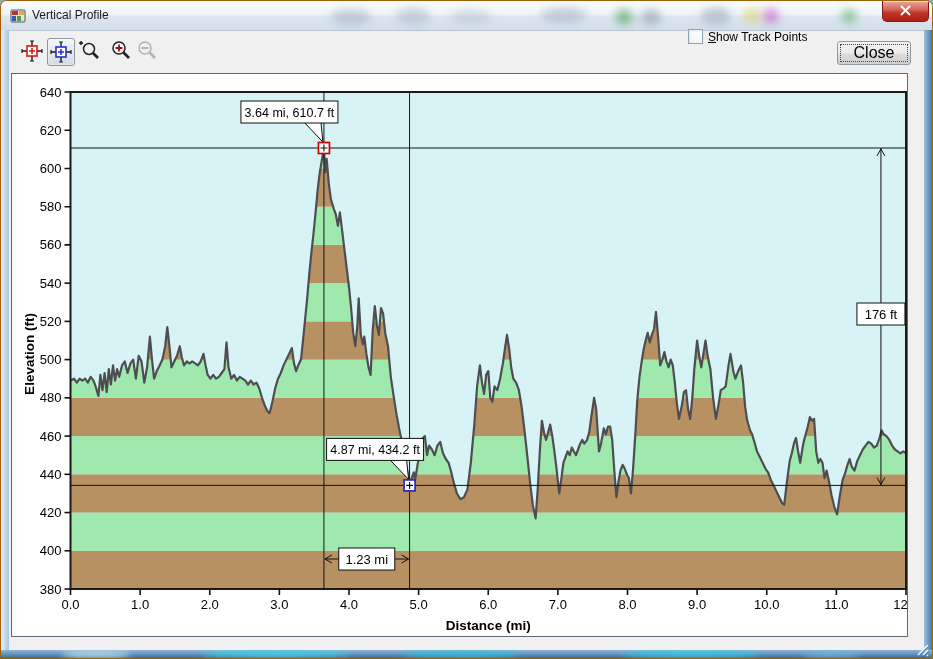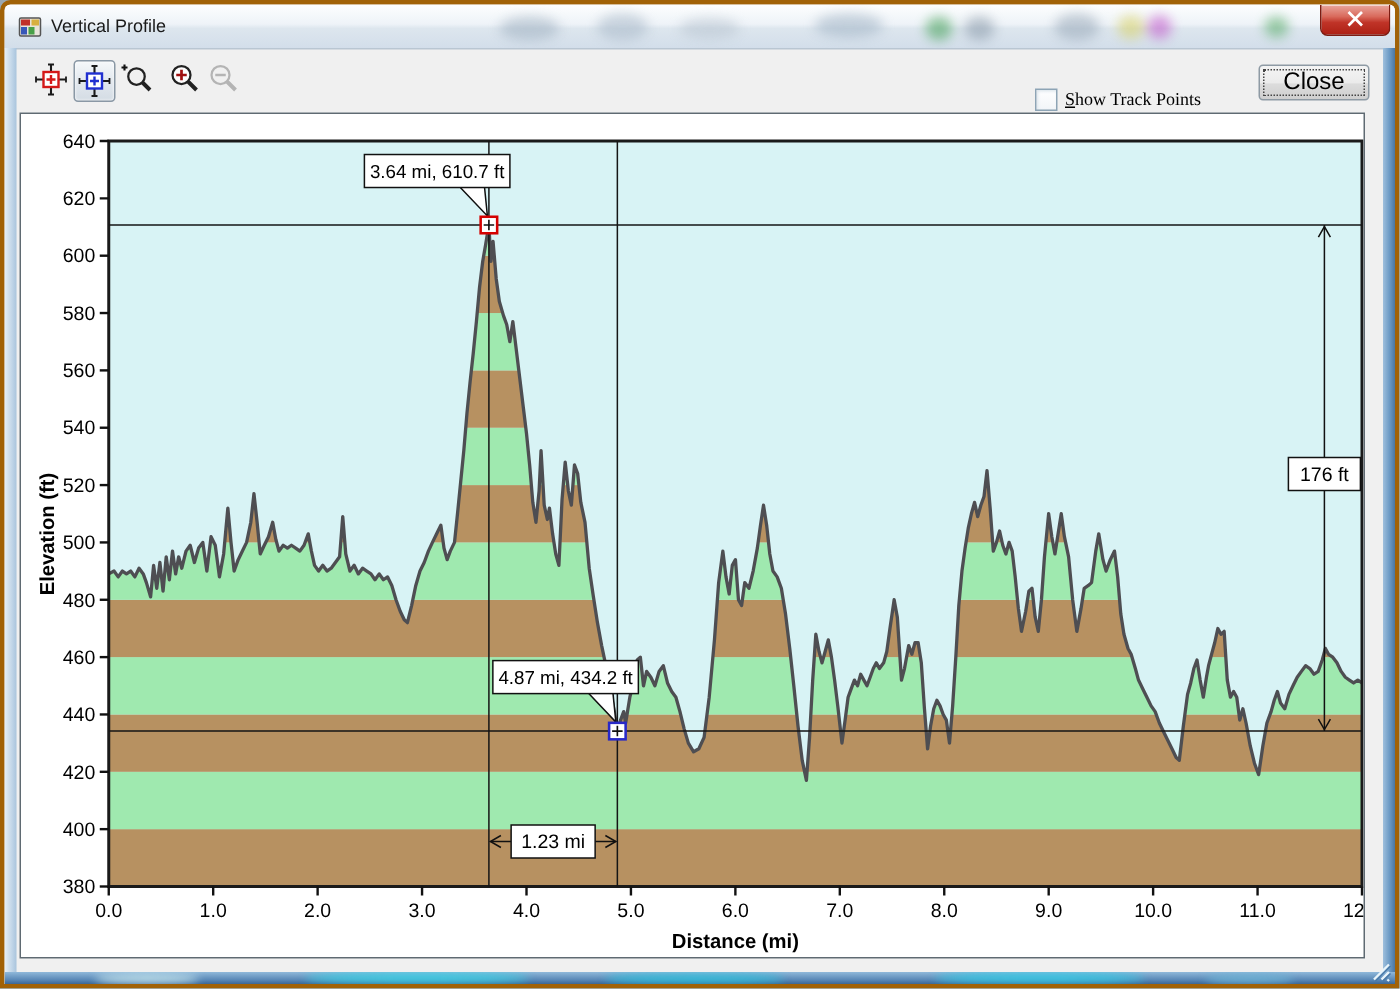--- a/index.html
+++ b/index.html
@@ -1,17 +1,17 @@
 <!DOCTYPE html>
 <html><head>
 <meta charset="utf-8">
 <style>
   html,body{margin:0;padding:0;background:#9aa7b0;font-family:"Liberation Sans",sans-serif;}
   #window{position:relative;width:933px;height:659px;overflow:hidden;border-radius:7px 7px 0 0;
-    background:#F0F0F0;border:3px solid #a16207;box-sizing:border-box;}
+    background:#F0F0F0;border:1px solid #a16207;box-sizing:border-box;}
   
   #titlebar{position:absolute;left:0;top:0;width:100%;height:29px;
     background:linear-gradient(#fdfefe 0%,#eef3f8 45%,#dde6ee 55%,#d3deea 100%);
     border-bottom:1px solid #b9c6d2;overflow:hidden;}
   .blobs{position:absolute;inset:0;filter:blur(4px);opacity:.55;pointer-events:none;}
   .blob{position:absolute;border-radius:50%;}
   #border-left{position:absolute;left:0;top:29px;bottom:0;width:8px;
     background:linear-gradient(to right,#e8f1f8,#bcd2e6 70%,#a9c4dc);}
   #border-right{position:absolute;right:0;top:29px;bottom:0;width:8px;
     background:linear-gradient(to right,#9fc0dd,#6796c2 60%,#4a76a2);}
@@ -27,21 +27,21 @@
   
   .toolbtn{position:absolute;width:24px;height:24px;top:38px;}
   #btn-red-crosshair{left:19px;}
   #btn-blue-crosshair{left:46px;width:26px;height:26px;top:37px;
     border:1px solid #8a98a5;border-radius:3px;
     background:linear-gradient(#f5f8fa,#e2e8ee 50%,#d4dce4);box-shadow:inset 0 0 2px #fff;}
   #btn-blue-crosshair svg{margin:1px;}
   #btn-zoom-select{left:76px;}
   #btn-zoom-in{left:108px;}
   #btn-zoom-out{left:134px;}
-  #trackpoints{position:absolute;left:687px;top:56px;display:flex;align-items:center;font-family:Liberation Serif, serif;}
+  #trackpoints{position:absolute;left:687px;top:28px;display:flex;align-items:center;}
   #trackpoints .box{width:13px;height:13px;background:linear-gradient(#fff,#f2f5f8);
     border:1px solid #8da4b5;box-shadow:inset 1px 1px 2px #dce5ec;}
   #trackpoints .lbl{margin-left:5px;font-size:12px;color:#000;}
   #close-btn{position:absolute;left:836px;top:40px;width:72px;height:22px;
     border:1px solid #8e9aa4;border-radius:3px;font-size:16px;color:#000;
     background:linear-gradient(#f4f4f4,#ebebeb 50%,#dcdcdc 55%,#cfcfcf);
     outline:1px dotted #444;outline-offset:-4px;text-align:center;line-height:21px;}
   #chart-panel{position:absolute;left:10px;top:72px;width:897px;height:564px;
     background:#ffffff;border:1px solid #5f6a72;box-sizing:border-box;}
   #resize-grip{position:absolute;right:2px;bottom:1px;}

